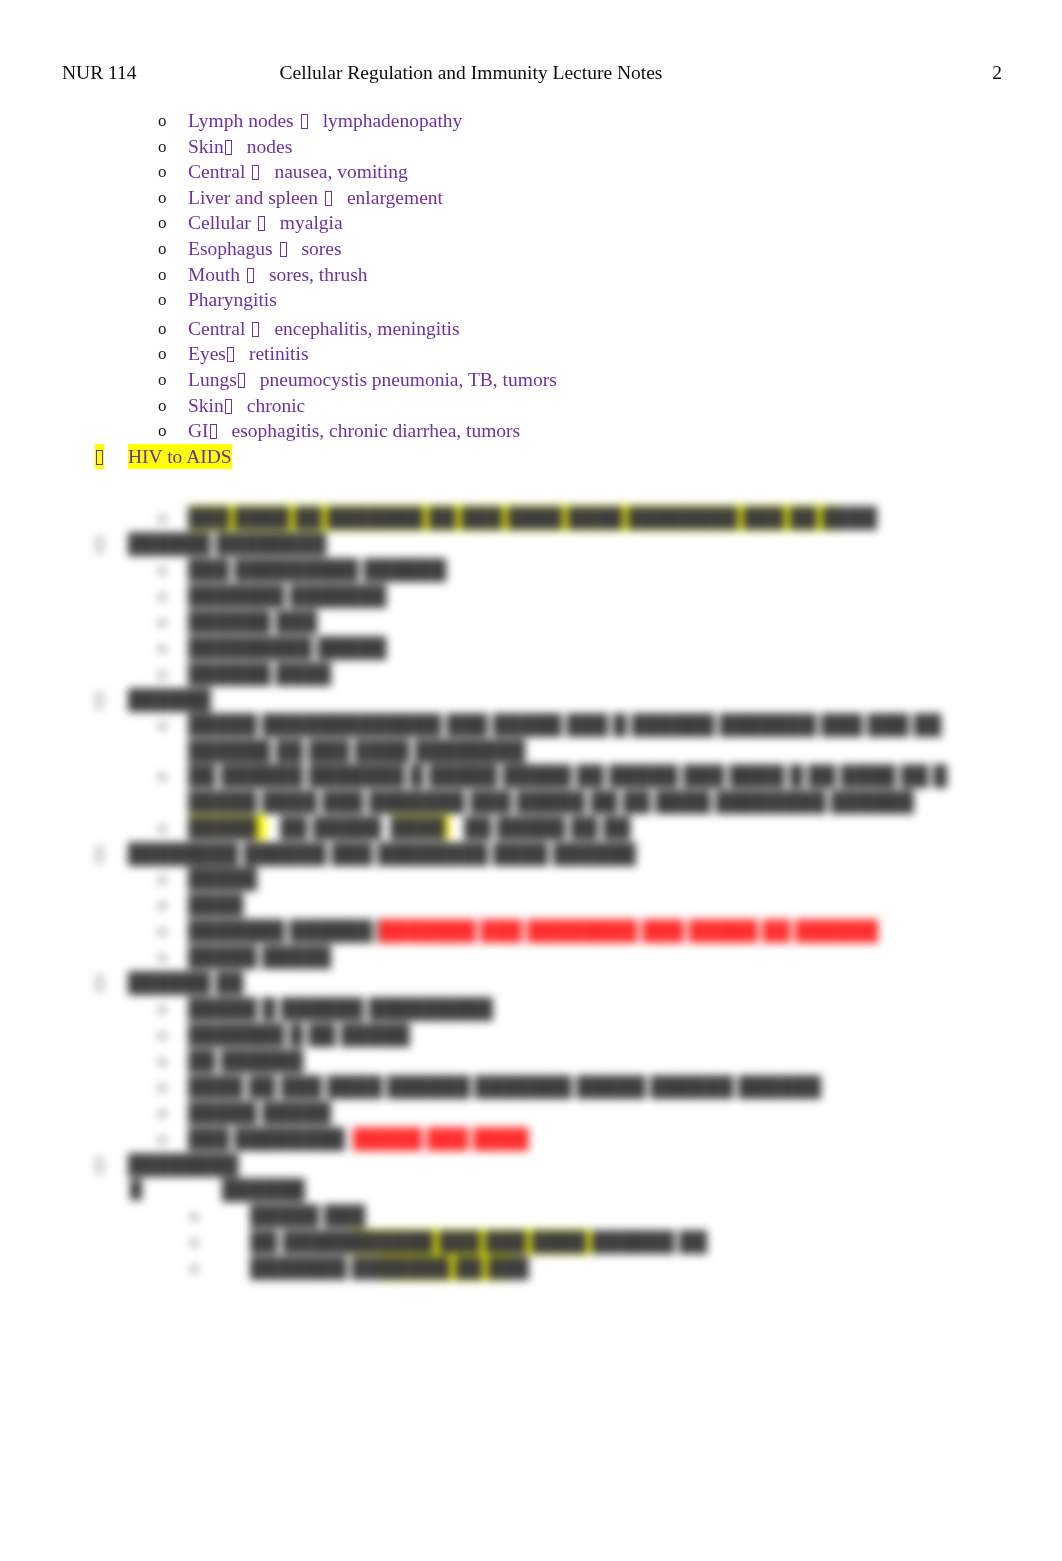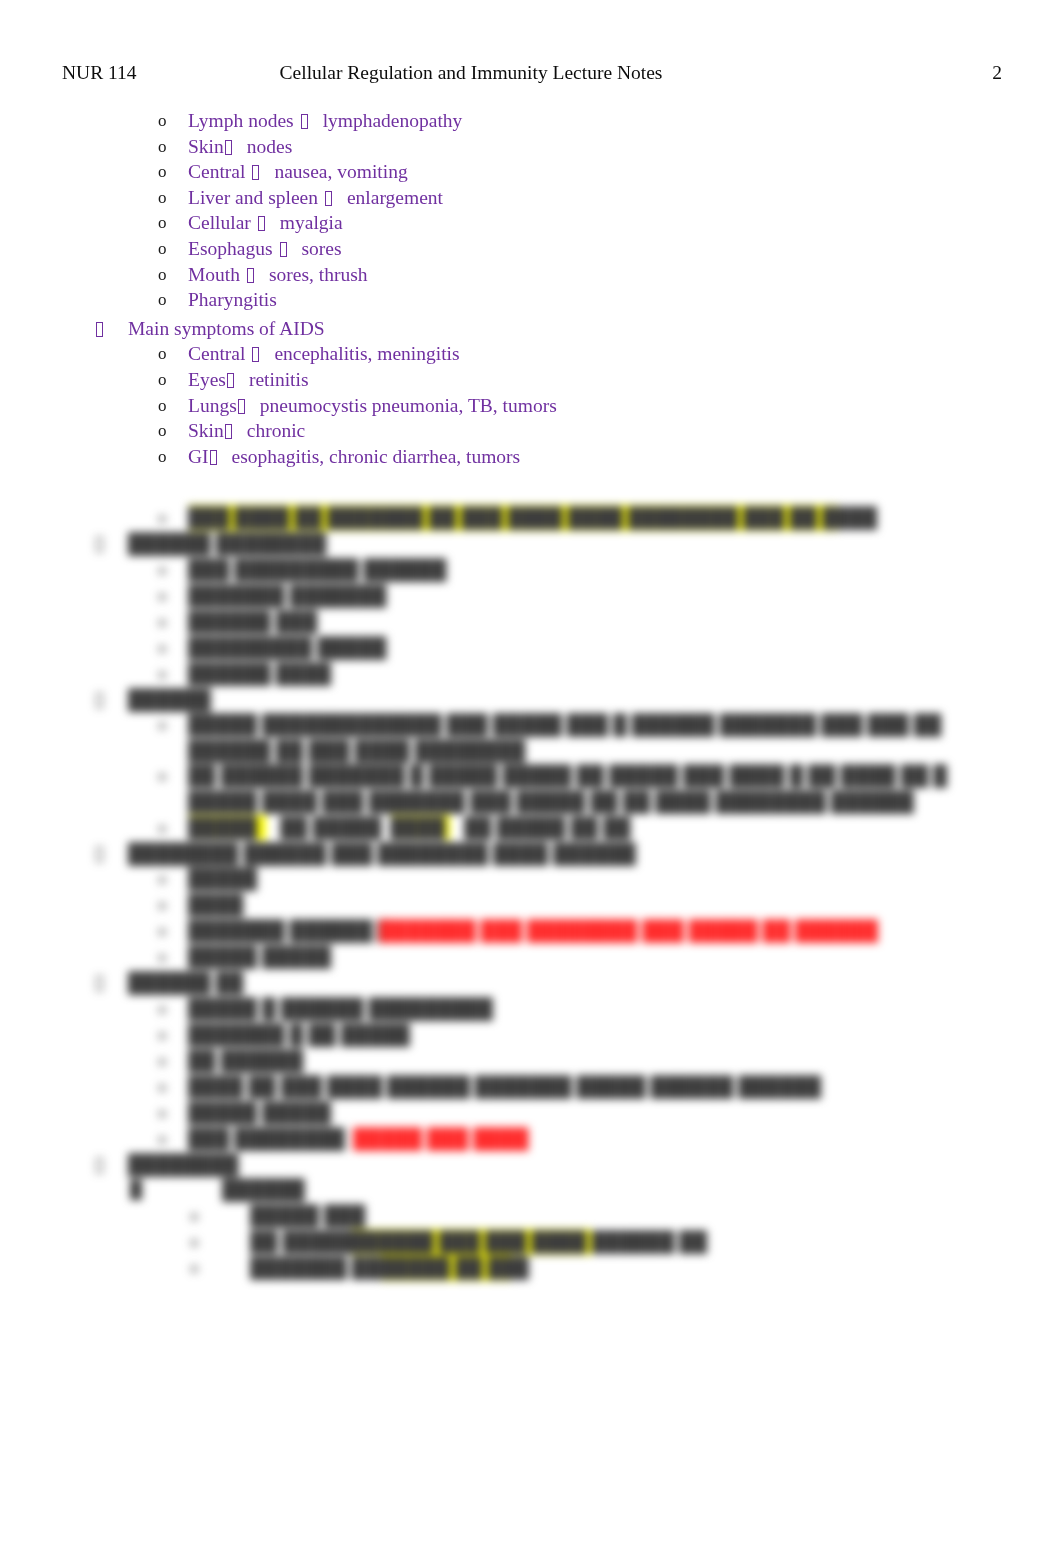--- a/index.html
+++ b/index.html
@@ -173,24 +173,20 @@
       <span class="txt">Mouth</span><span class="gap-sm"></span><span class="tofu"></span><span class="gap"></span><span class="txt">sores, thrush</span>
     </div>
 
     <div class="li lvl2">
       <span class="bullet">o</span>
       <span class="txt">Pharyngitis</span>
     </div>
 
     <div class="spacer-3"></div>
 
-    <div class="li lvl1">
-      <span class="bullet"><span class="tofu"></span></span>
-      <span class="txt">Main symptoms of AIDS</span>
-    </div>
 
     <div class="li lvl2">
       <span class="bullet">o</span>
       <span class="txt">Central</span><span class="gap-sm"></span><span class="tofu"></span><span class="gap"></span><span class="txt">encephalitis, meningitis</span>
     </div>
 
     <div class="li lvl2">
       <span class="bullet">o</span>
       <span class="txt">Eyes</span><span class="tofu"></span><span class="gap"></span><span class="txt">retinitis</span>
     </div>
@@ -203,20 +199,24 @@
     <div class="li lvl2">
       <span class="bullet">o</span>
       <span class="txt">Skin</span><span class="tofu"></span><span class="gap"></span><span class="txt">chronic</span>
     </div>
 
     <div class="li lvl2">
       <span class="bullet">o</span>
       <span class="txt">GI</span><span class="tofu"></span><span class="gap"></span><span class="txt">esophagitis, chronic diarrhea, tumors</span>
     </div>
 
+    <div class="li lvl1">
+      <span class="bullet hl-yellow"><span class="tofu"></span></span>
+      <span class="txt hl-yellow">HIV to AIDS</span>
+    </div>
 
   </div>
 
   <div class="blurwrap">
 
     <div class="li lvl2" style="height:26px;">
       <span class="bullet">o</span>
       <span class="txt hl-yellow" style="display:inline-block;width:650px;">​███ ████ ██ ███████ ██ ███ ████ ████ ████████ ███ ██ ████</span>
     </div>
 

